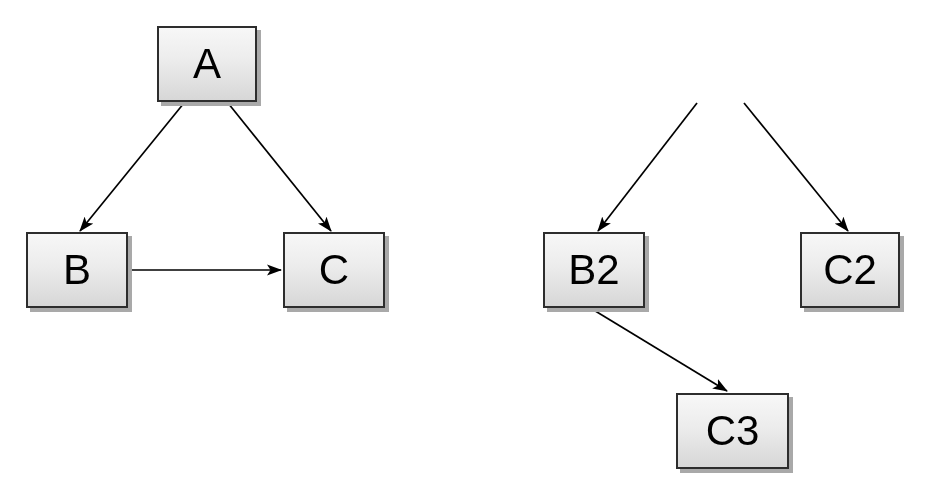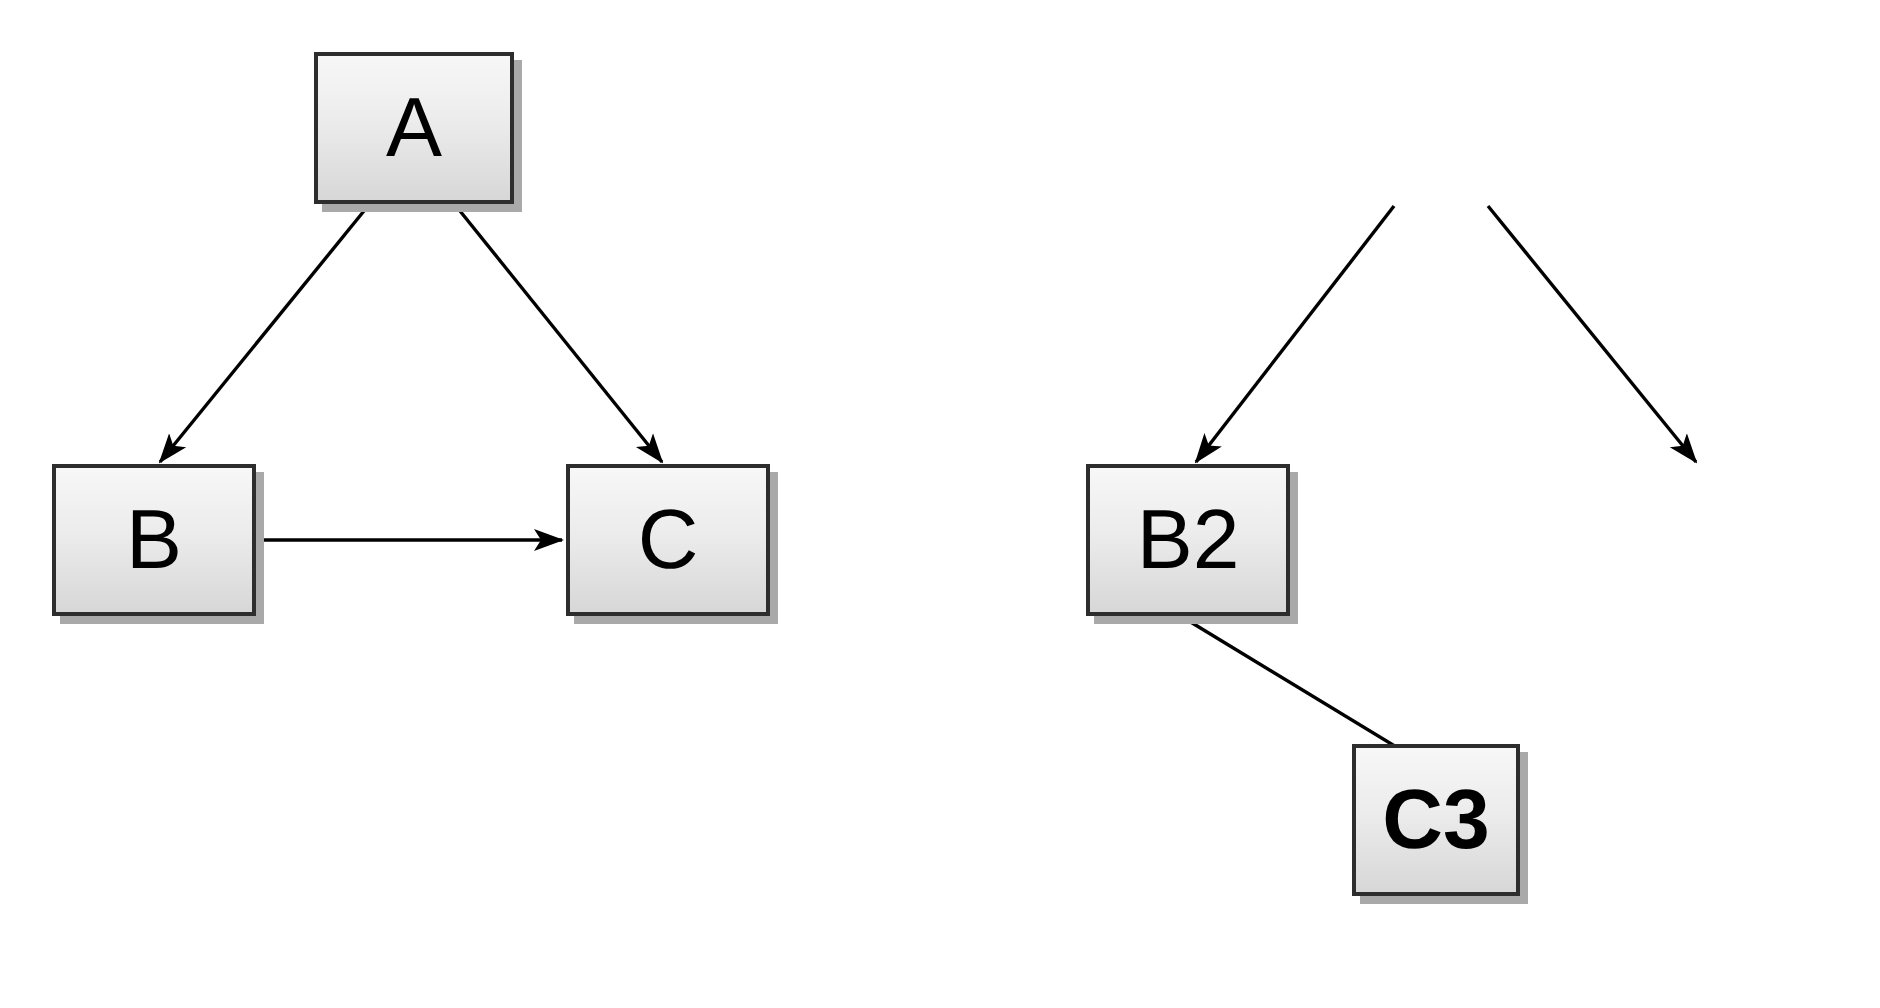--- a/index.html
+++ b/index.html
@@ -69,16 +69,19 @@
     </div>
     <div class="node" style="left: 26px; top: 232px; width: 102px; height: 76px;">
       <span class="node-label">B</span>
     </div>
     <div class="node" style="left: 283px; top: 232px; width: 102px; height: 76px;">
       <span class="node-label">C</span>
     </div>
     <div class="node" style="left: 543px; top: 232px; width: 102px; height: 76px;">
       <span class="node-label">B2</span>
     </div>
-    <div class="node" style="left: 676px; top: 372px; width: 84px; height: 76px; font-weight: bold;">
+    <div class="node" style="left: 800px; top: 232px; width: 100px; height: 76px;">
+      <span class="node-label">C2</span>
+    </div>
+    <div class="node" style="left: 676px; top: 393px; width: 113px; height: 76px;">
       <span class="node-label">C3</span>
     </div>
   </div>
 
 </body></html>

